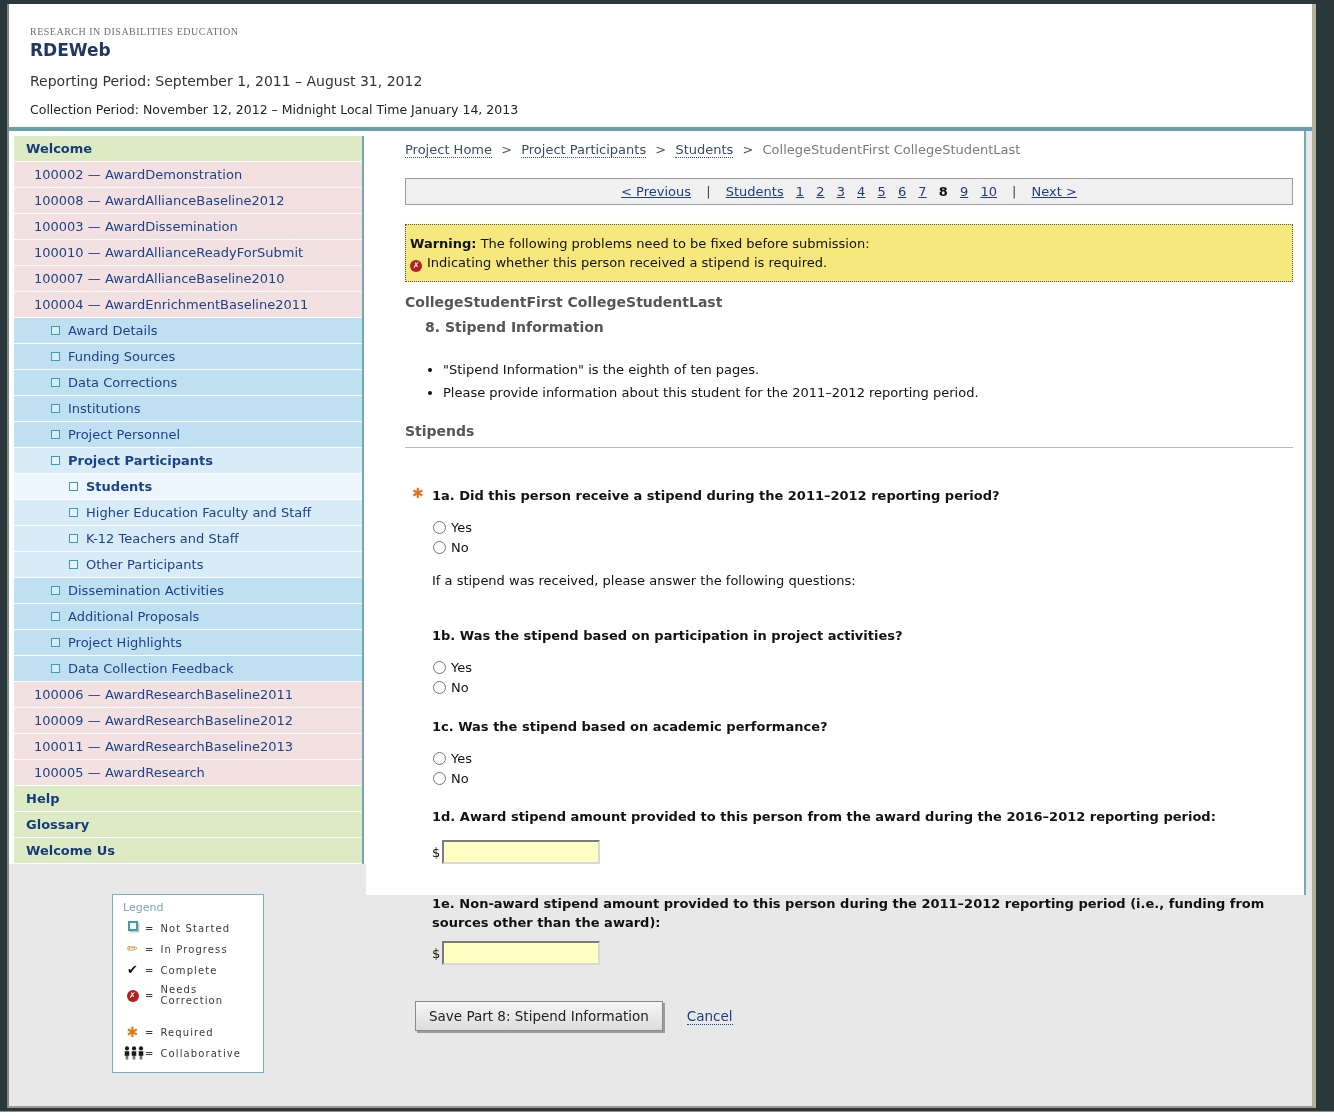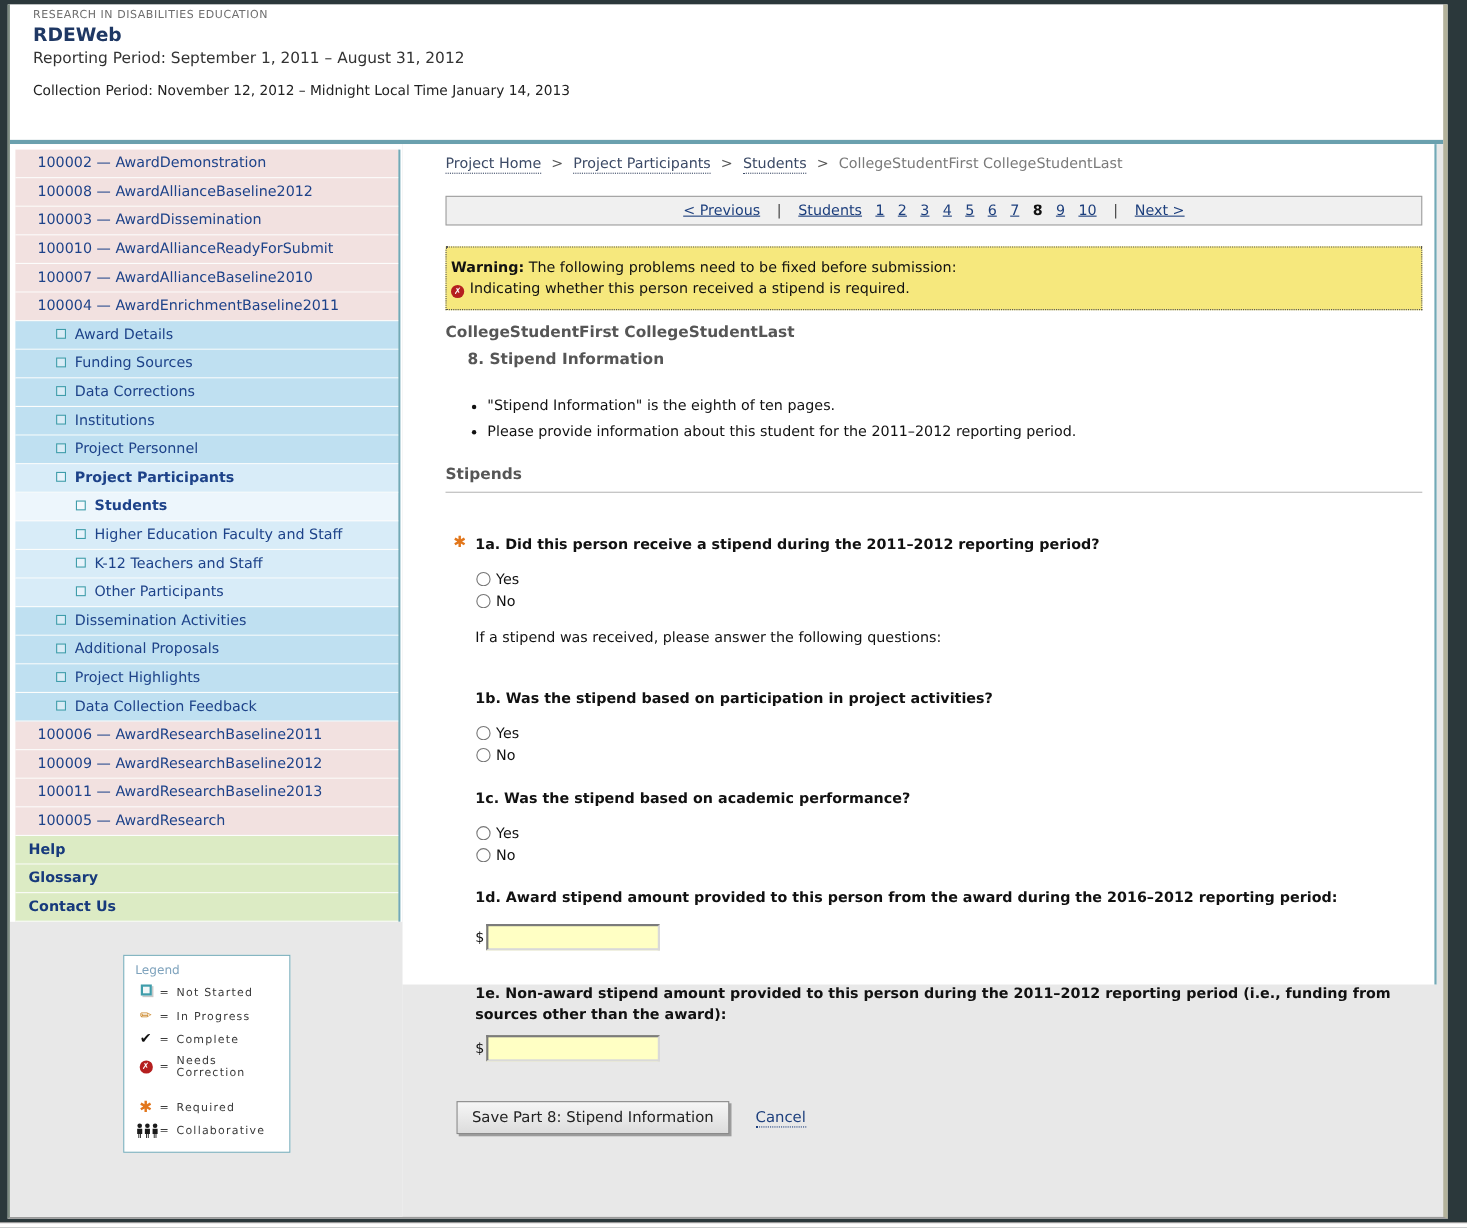--- a/index.html
+++ b/index.html
@@ -11,23 +11,23 @@
   }
   .bottom-strip { position:absolute; left:0; bottom:0; width:100%; height:5px;
     background:#fff; border-top:1px solid #8f8f8f; z-index:9; }
   .window {
     position:absolute; top:4px; left:7px; width:1309px; height:1104px;
     background:#e8e8e8; border-left:2px solid #7c8b80;
     border-right:4px solid #b3b29b; border-bottom:2px solid #9a9a9a; overflow:hidden;
   }
   
   .header { height:123px; background:#fff; position:relative; padding-left:21px; }
-  .org { padding-top:4px; font-size:10px; letter-spacing:.5px; color:#6e6e6e; }
+  .org { padding-top:22px; font-size:10px; letter-spacing:.5px; color:#6e6e6e;font-family:Liberation Serif, serif; }
   .app { margin-top:3px; font-size:17px; font-weight:bold; color:#1f3864; }
-  .reporting { margin-top:3px; font-size:14px; color:#333; }
+  .reporting { margin-top:13px; font-size:14px; color:#333; }
   .collection { margin-top:13px; font-size:12.5px; color:#222; }
   .hright { position:absolute; top:14px; right:26px; text-align:right;
     font-size:13px; color:#333; line-height:20px; }
   .hright a { color:#1b4080; text-decoration:none; cursor:pointer; }
   .divider { height:4px; background:#6aa0ae; }
   
   .content { display:flex; height:977px; background:#e8e8e8; align-items:stretch; }
   .left-col { width:357px; flex:none; background:#fff; display:flex; flex-direction:column; }
   .menu { margin:5px 0 0 5px; width:350px; border-right:2px solid #72a9b6; }
   .mi { height:26px; line-height:25px; font-size:13px; color:#1d4289;
@@ -116,20 +116,21 @@
     <div class="app">RDEWeb</div>
     <div class="reporting">Reporting Period: September 1, 2011 – August 31, 2012</div>
     <div class="collection">Collection Period: November 12, 2012 – Midnight Local Time January 14, 2013</div>
   </div>
   <div class="divider"></div>
 
   <div class="content">
 
     <div class="left-col">
       <div class="menu">
+        <div class="mi g top bd">Welcome</div>
         <div class="mi p awd">100002 — AwardDemonstration</div>
         <div class="mi p awd">100008 — AwardAllianceBaseline2012</div>
         <div class="mi p awd">100003 — AwardDissemination</div>
         <div class="mi p awd">100010 — AwardAllianceReadyForSubmit</div>
         <div class="mi p awd">100007 — AwardAllianceBaseline2010</div>
         <div class="mi p awd">100004 — AwardEnrichmentBaseline2011</div>
         <div class="mi b sec"><span class="cb"></span><span>Award Details</span></div>
         <div class="mi b sec"><span class="cb"></span><span>Funding Sources</span></div>
         <div class="mi b sec"><span class="cb"></span><span>Data Corrections</span></div>
         <div class="mi b sec"><span class="cb"></span><span>Institutions</span></div>
@@ -142,21 +143,21 @@
         <div class="mi b sec"><span class="cb"></span><span>Dissemination Activities</span></div>
         <div class="mi b sec"><span class="cb"></span><span>Additional Proposals</span></div>
         <div class="mi b sec"><span class="cb"></span><span>Project Highlights</span></div>
         <div class="mi b sec"><span class="cb"></span><span>Data Collection Feedback</span></div>
         <div class="mi p awd">100006 — AwardResearchBaseline2011</div>
         <div class="mi p awd">100009 — AwardResearchBaseline2012</div>
         <div class="mi p awd">100011 — AwardResearchBaseline2013</div>
         <div class="mi p awd">100005 — AwardResearch</div>
         <div class="mi g top bd">Help</div>
         <div class="mi g top bd">Glossary</div>
-        <div class="mi g top bd">Contact Us</div>
+        <div class="mi g top bd">Welcome Us</div>
       </div>
       <div class="below-menu">
         <div class="legend">
           <div class="legend-title">Legend</div>
           <div class="litem">
             <span class="licon"><span class="i-ns"></span></span>
             <span class="leq">=</span>
             <span>Not Started</span>
           </div>
           <div class="litem">

